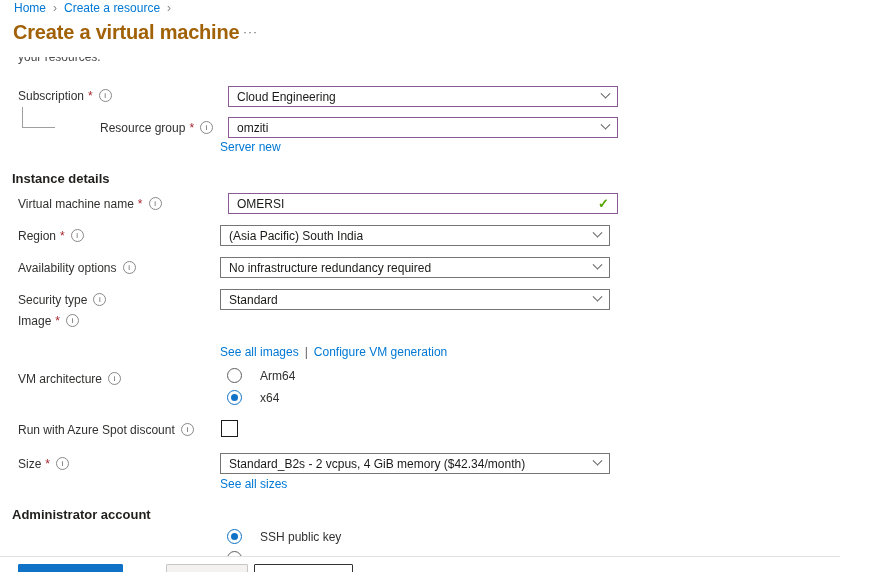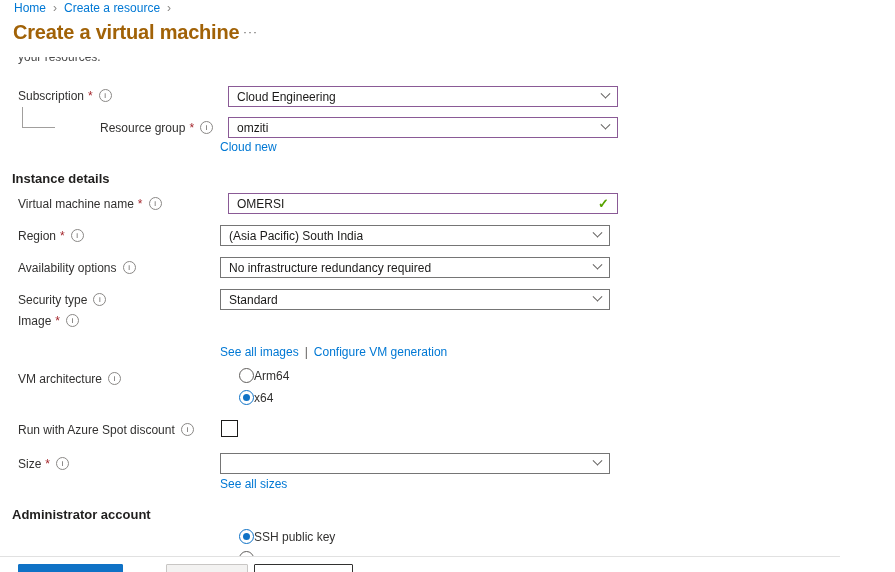--- a/index.html
+++ b/index.html
@@ -62,21 +62,21 @@
   }
   .check { margin-left:auto; color:var(--success); font-size:13px; font-weight:bold; }
   .ubuntu { width:15px; height:15px; margin-right:7px; flex:0 0 auto; }
   
   .linkrow { position:absolute; left:220px; font-size:12px; display:flex; gap:6px; }
   .linkrow a { color:var(--link); text-decoration:none; cursor:pointer; }
   .linkrow .lsep { color:#605e5c; }
   
   .sect { position:absolute; left:12px; font-size:13px; font-weight:700; color:#201f1e; }
   
-  .radio-row { position:absolute; left:239px; display:flex; align-items:center; gap:0; cursor:pointer; }
+  .radio-row { position:absolute; left:227px; display:flex; align-items:center; gap:18px; cursor:pointer; }
   .radio {
     width:15px; height:15px; border:1px solid #605e5c; border-radius:50%;
     background:#fff; flex:0 0 auto; position:relative;
   }
   .radio.selected { border-color:var(--accent); }
   .radio.selected::after {
     content:""; position:absolute; left:3px; top:3px; width:7px; height:7px;
     border-radius:50%; background:var(--accent);
   }
   .radio-row .rlabel { font-size:12px; color:#323130; }
@@ -131,21 +131,21 @@
     <span class="req">*</span>
     <span class="info">
         <span>i</span>
       </span>
   </div>
   <div class="field purple" style="top:117px">
     <span class="val">omziti</span>
     <span class="chev"></span>
   </div>
   <div class="linkrow" style="top:140px">
-    <a>Cloud new</a>
+    <a>Server new</a>
   </div>
 
   <div class="sect" style="top:171px">Instance details</div>
 
   <div class="flabel" style="top:197px">
     <span>Virtual machine name</span>
     <span class="req">*</span>
     <span class="info">
         <span>i</span>
       </span>
@@ -226,20 +226,21 @@
   <div class="checkbox" style="top:420px"></div>
 
   <div class="flabel" style="top:457px">
     <span>Size</span>
     <span class="req">*</span>
     <span class="info">
         <span>i</span>
       </span>
   </div>
   <div class="field" style="top:453px">
+    <span class="val">Standard_B2s - 2 vcpus, 4 GiB memory ($42.34/month)</span>
     <span class="chev"></span>
   </div>
   <div class="linkrow" style="top:477px">
     <a>See all sizes</a>
   </div>
 
   <div class="sect" style="top:507px">Administrator account</div>
 
   <div class="flabel" style="top:561px">
     <span>Authentication type</span>

